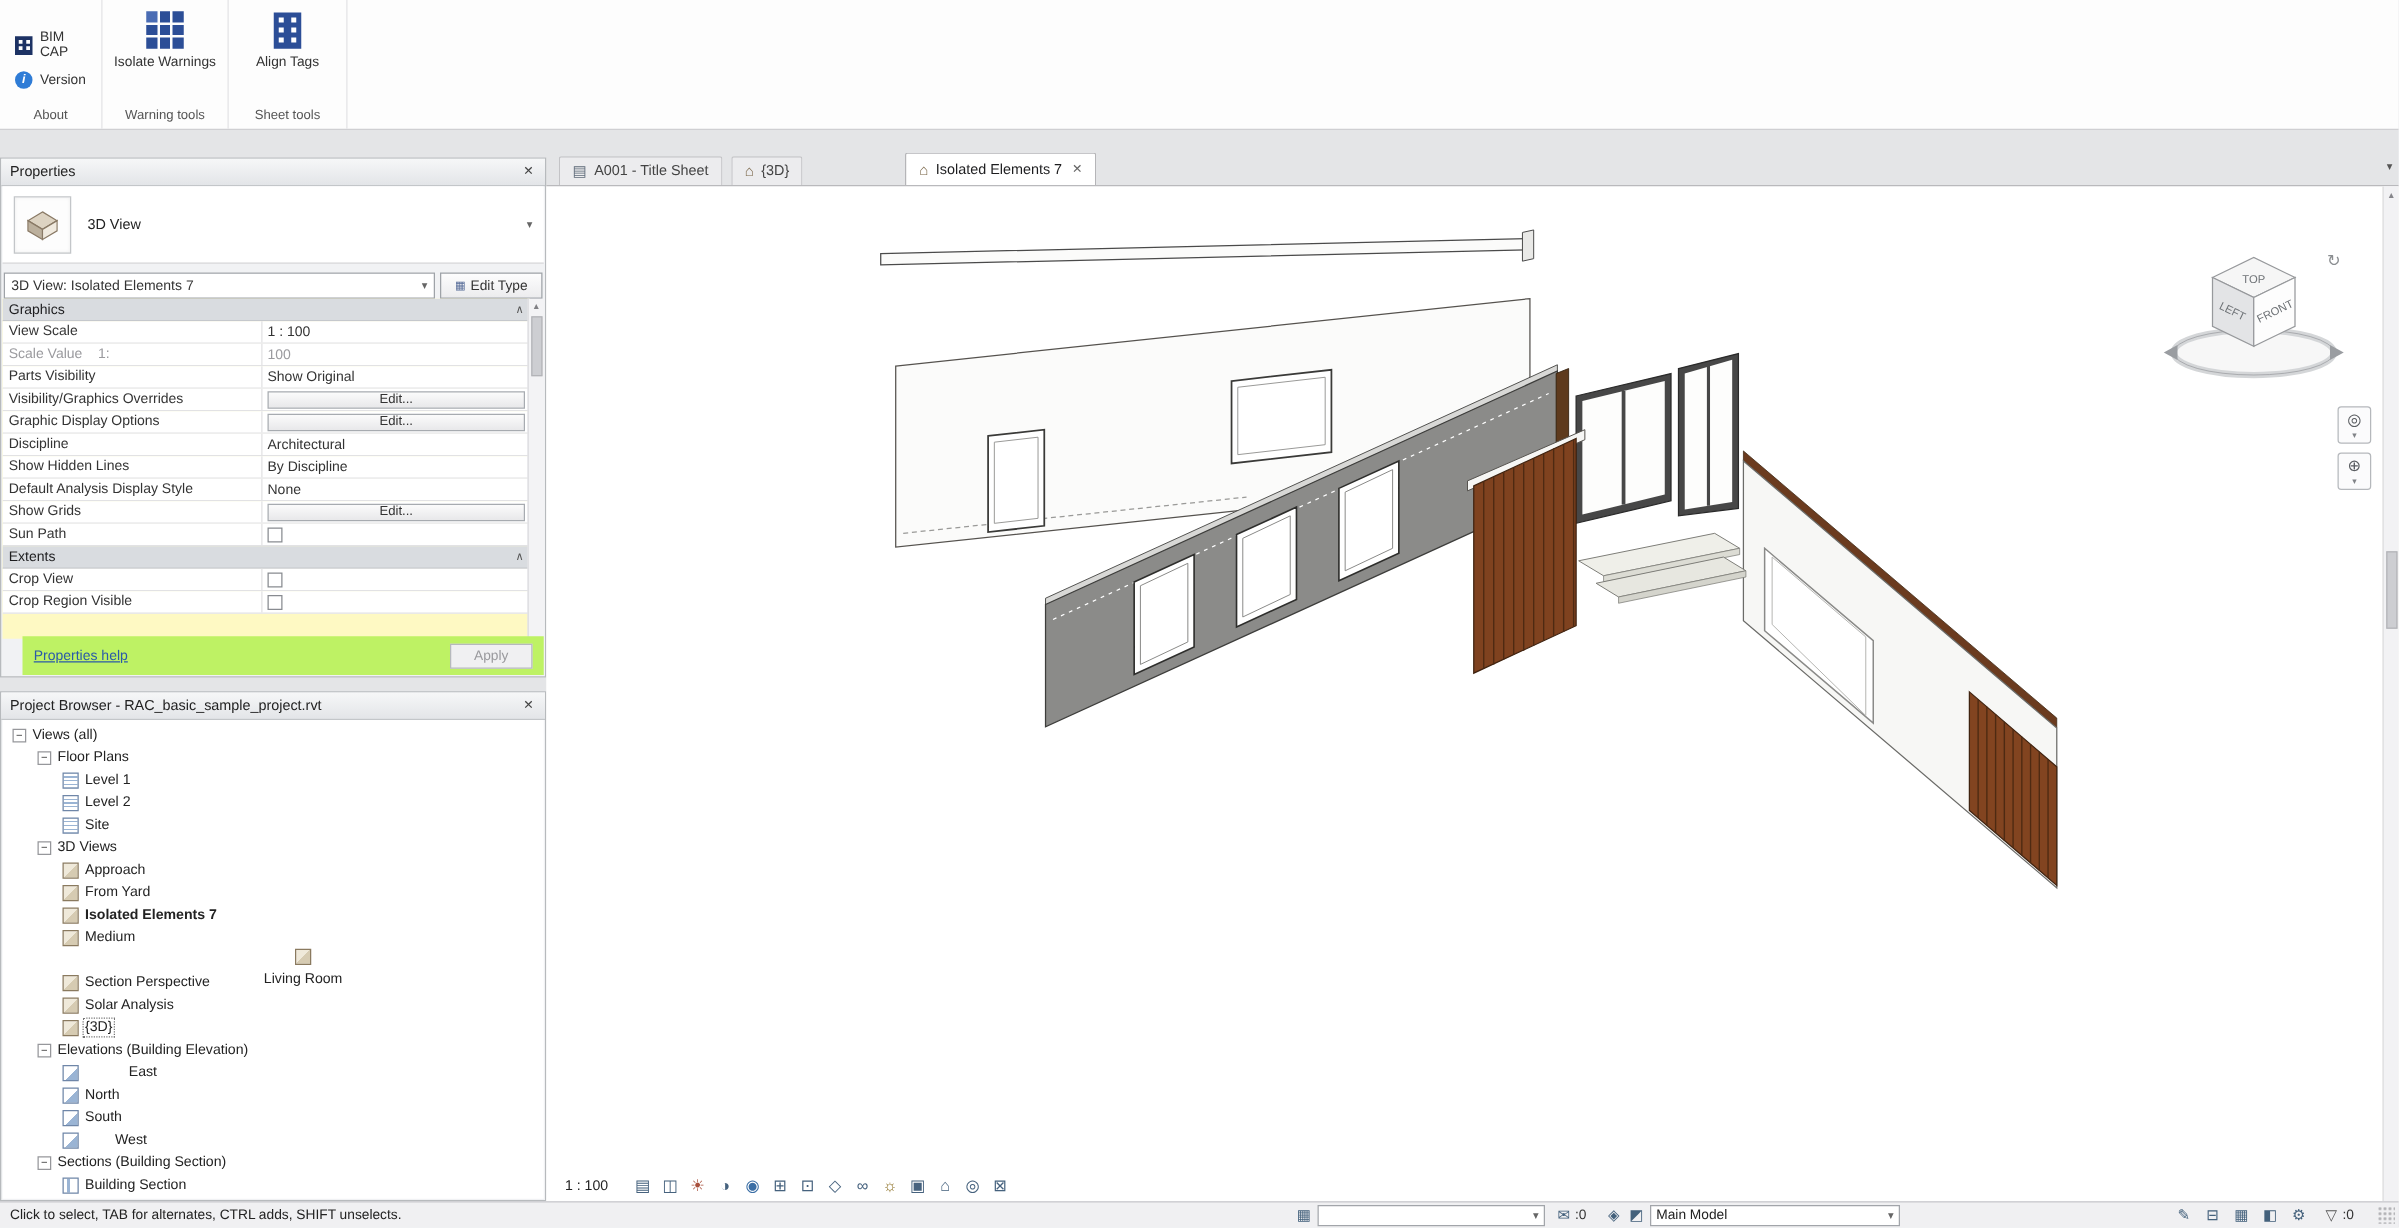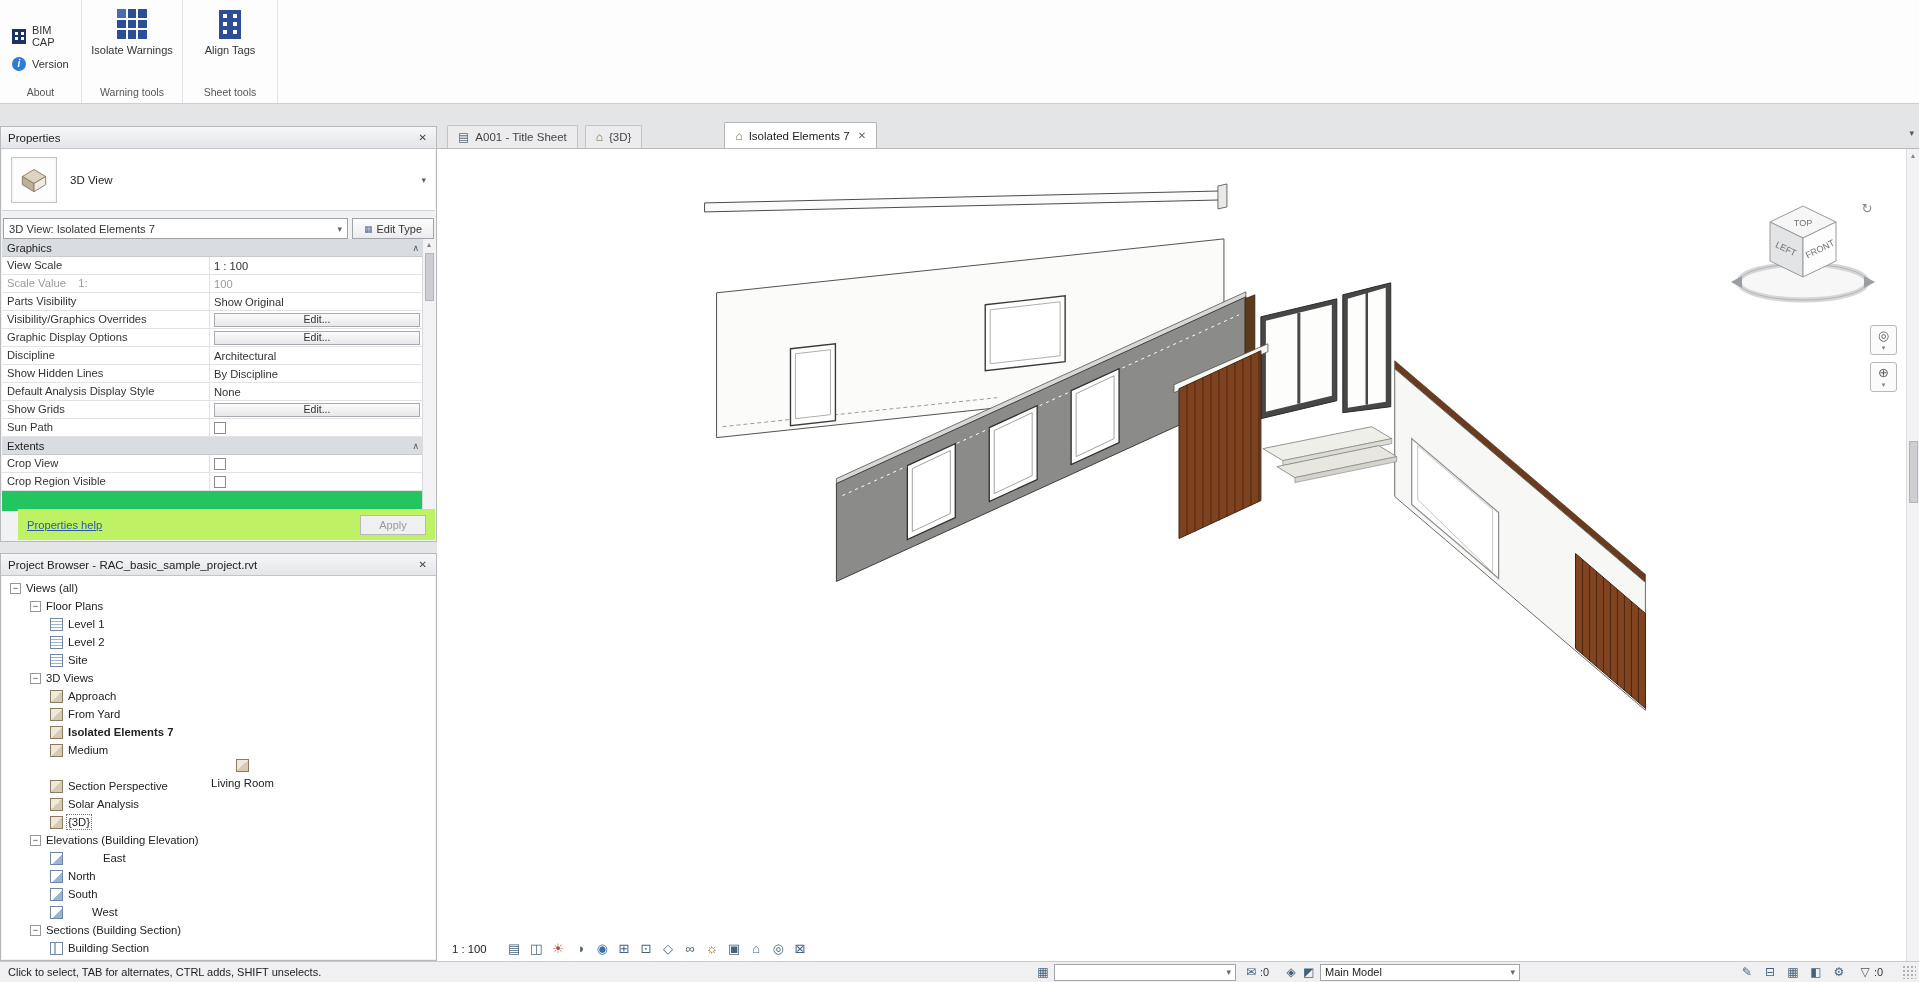--- a/index.html
+++ b/index.html
@@ -45,21 +45,21 @@
        display:flex;align-items:center;justify-content:center;box-shadow:inset 0 0 3px rgba(0,0,0,.08);}
   .type-name{margin-left:13px;font-size:11.5px;color:#222;}
   .type-selector .chev{margin-left:auto;}
   .selector-row{position:absolute;left:2px;right:2px;top:88px;height:24px;display:flex;gap:4px;align-items:flex-end;}
   .combo{flex:1;height:21px;background:#fff;border:1px solid #9fa3a8;display:flex;align-items:center;
        padding:0 5px;font-size:11.2px;overflow:hidden;white-space:nowrap;}
   .combo .chev{margin-left:auto;}
   .edit-type-btn{width:82px;height:21px;background:linear-gradient(#fdfdfd,#ececee);border:1px solid #9fa3a8;
        display:flex;align-items:center;justify-content:center;gap:4px;font-size:11px;color:#333;}
   .et-icon{font-size:9px;color:#5a6f9a;}
-  .pg{position:absolute;left:1px;top:112px;width:422px;height:272px;background:#22c55e;overflow:hidden;}
+  .pg{position:absolute;left:1px;top:112px;width:422px;height:272px;background:#fef9c3;overflow:hidden;}
   .pg-row{height:18px;display:flex;border-bottom:1px solid #e2e2e4;background:#fff;align-items:stretch;}
   .pg-label{width:208px;padding:2px 5px;border-right:1px solid #e2e2e4;white-space:nowrap;overflow:hidden;font-size:11.2px;}
   .pg-value{flex:1;padding:1px 4px;display:flex;align-items:center;font-size:11.2px;overflow:hidden;white-space:nowrap;}
   .dis{color:#9a9a9e;}
   .pg-btn{width:100%;height:14px;font-size:10.5px;line-height:11px;background:linear-gradient(#fbfbfb,#e8e8ea);
        border:1px solid #a7abb0;color:#333;}
   .pg-check{width:12px;height:12px;border:1px solid #888b90;background:#fff;display:inline-block;}
   .pg-section{height:18px;background:#d9dce0;display:flex;align-items:center;padding:0 5px;
        border-bottom:1px solid #c5c8cc;color:#1d1d1f;font-size:11.2px;}
   .pg-chev{margin-left:auto;font-size:9px;color:#555;}

